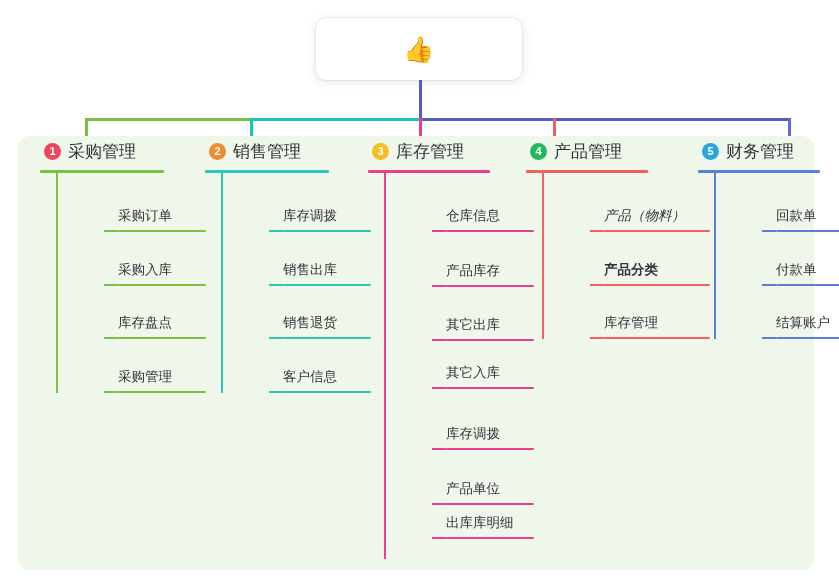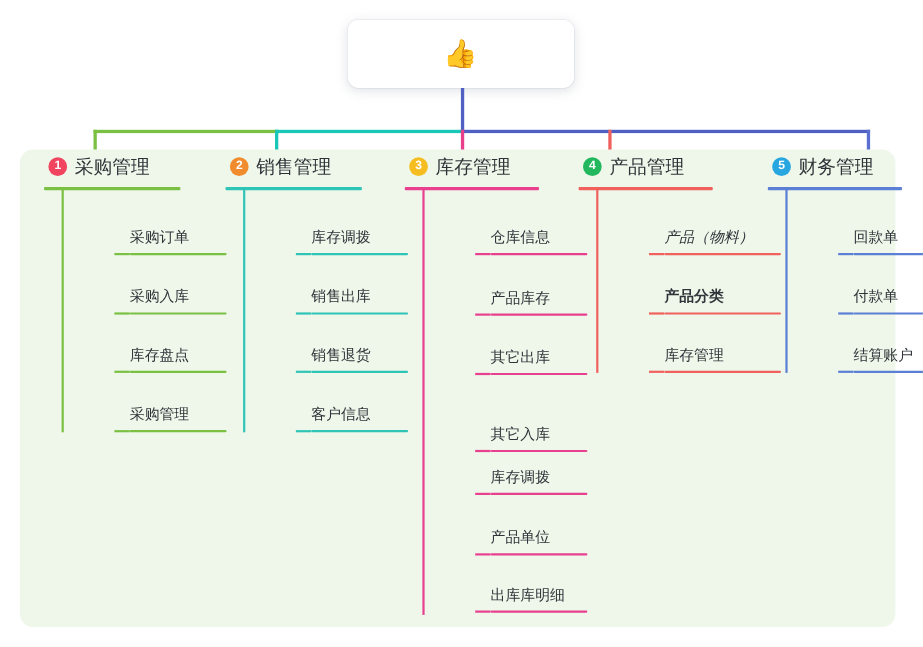--- a/index.html
+++ b/index.html
@@ -150,36 +150,36 @@
           <div class="item" style="left: 30px; top: 116.5px; width: 88px;">
             <div class="item-label">产品库存</div>
             <div class="item-rule" style="width: 88px; background: rgb(232, 64, 143);"></div>
             <div class="item-stub" style="background: rgb(232, 64, 143);"></div>
           </div>
           <div class="item" style="left: 30px; top: 171px; width: 88px;">
             <div class="item-label">其它出库</div>
             <div class="item-rule" style="width: 88px; background: rgb(232, 64, 143);"></div>
             <div class="item-stub" style="background: rgb(232, 64, 143);"></div>
           </div>
-          <div class="item" style="left: 30px; top: 241px; width: 88px;">
+          <div class="item" style="left: 30px; top: 219px; width: 88px;">
             <div class="item-label">其它入库</div>
             <div class="item-rule" style="width: 88px; background: rgb(232, 64, 143);"></div>
             <div class="item-stub" style="background: rgb(232, 64, 143);"></div>
           </div>
           <div class="item" style="left: 30px; top: 280px; width: 88px;">
             <div class="item-label">库存调拨</div>
             <div class="item-rule" style="width: 88px; background: rgb(232, 64, 143);"></div>
             <div class="item-stub" style="background: rgb(232, 64, 143);"></div>
           </div>
           <div class="item" style="left: 30px; top: 334.5px; width: 88px;">
             <div class="item-label">产品单位</div>
             <div class="item-rule" style="width: 88px; background: rgb(232, 64, 143);"></div>
             <div class="item-stub" style="background: rgb(232, 64, 143);"></div>
           </div>
-          <div class="item" style="left: 30px; top: 387px; width: 88px; text-align: center;">
+          <div class="item" style="left: 30px; top: 369px; width: 88px; text-align: center;">
             <div class="item-label">出库库明细</div>
             <div class="item-rule" style="width: 88px; background: rgb(232, 64, 143);"></div>
             <div class="item-stub" style="background: rgb(232, 64, 143);"></div>
           </div>
         </div>
         <div class="col" style="left: 508px;">
           <div class="col-head">
             <span class="badge" style="background: rgb(35, 184, 94);">4</span>
             <span class="col-title">产品管理</span>
           </div>

